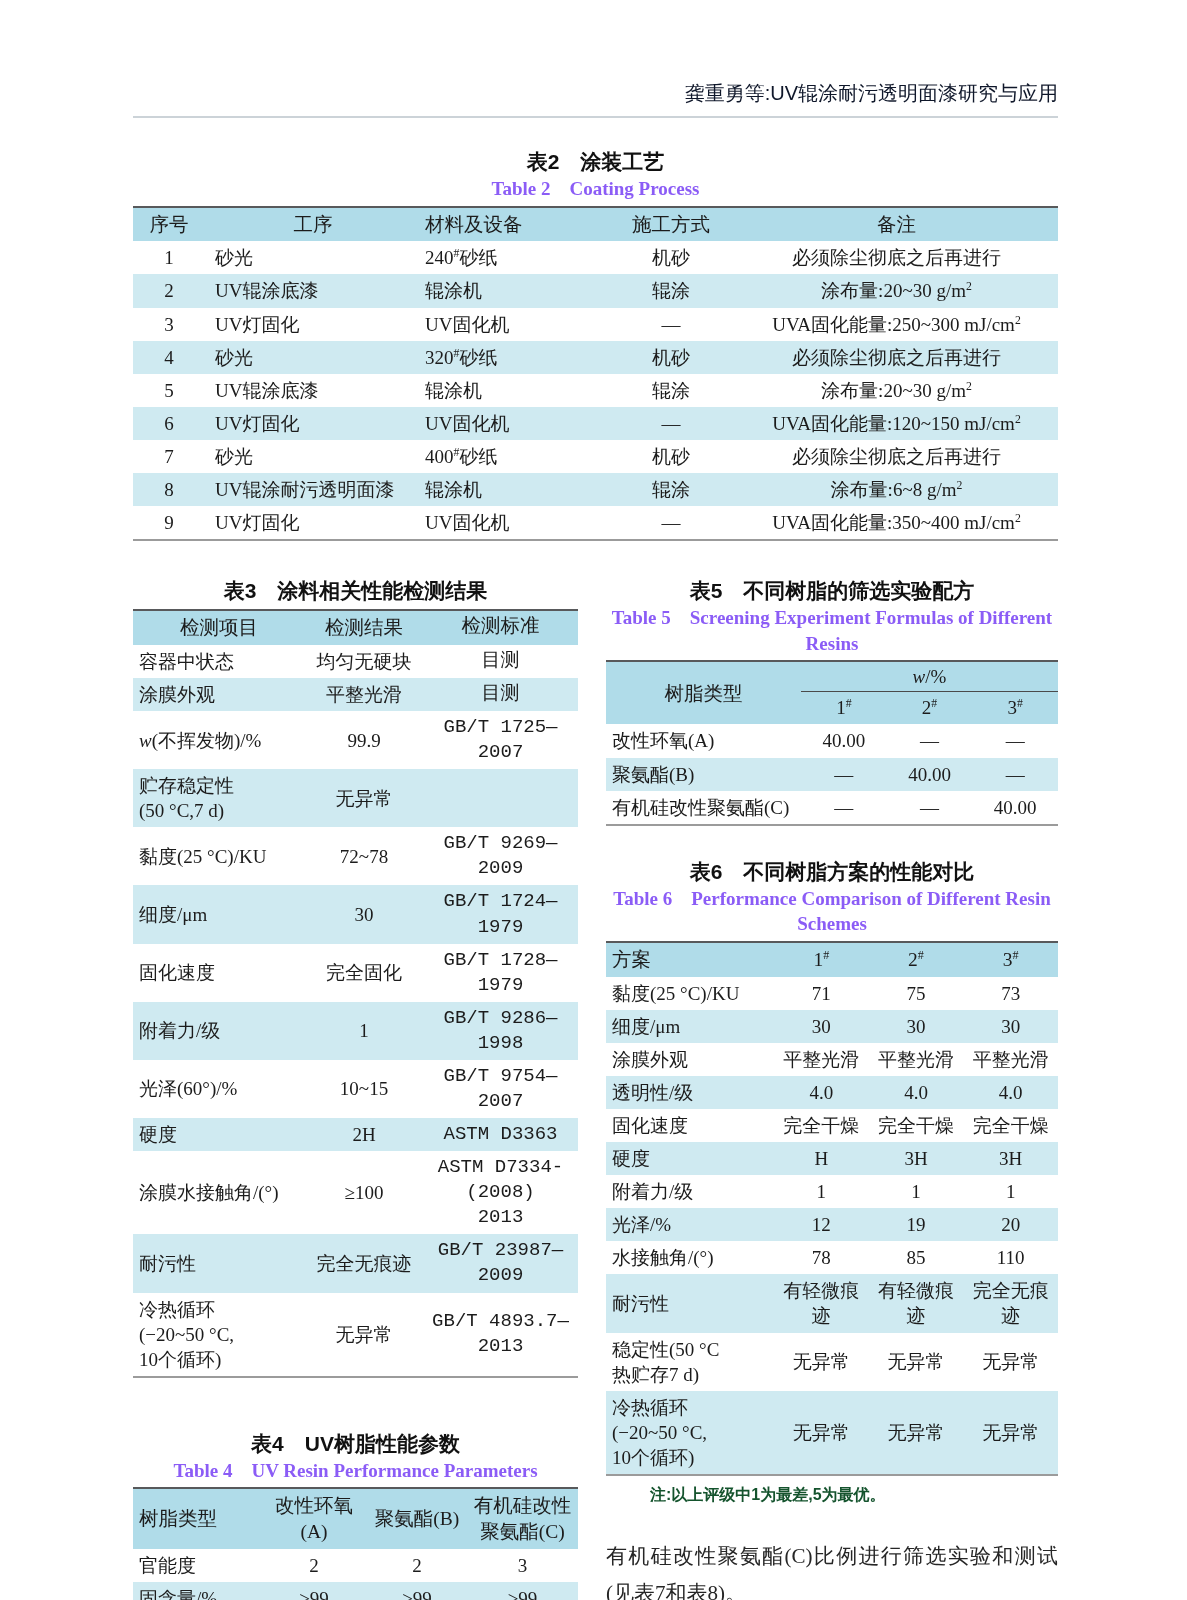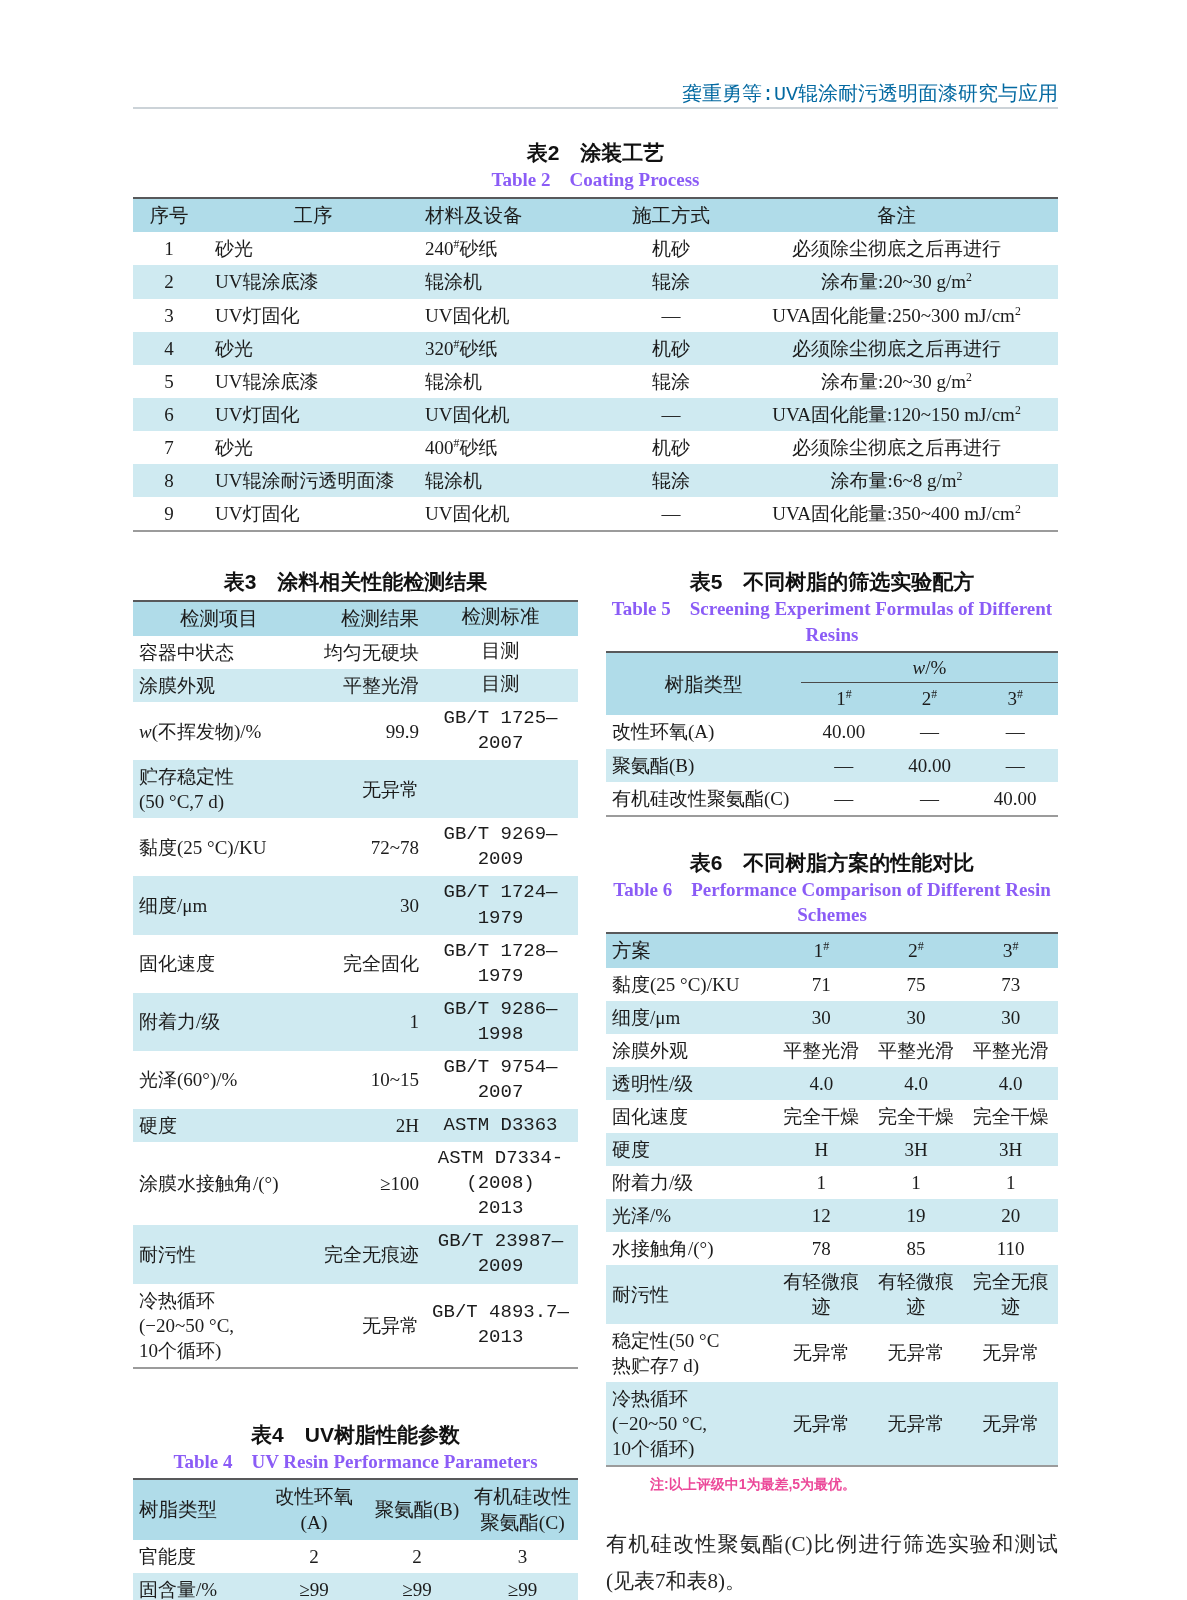--- a/index.html
+++ b/index.html
@@ -1,20 +1,20 @@
 <!DOCTYPE html>
 <html><head>
 <meta charset="utf-8">
 <style>
   html,body{margin:0;padding:0;background:#ffffff;}
   body{width:1187px;height:1600px;font-family:"Liberation Serif","DejaVu Serif",serif;color:#1c1c1c;}
   .page{box-sizing:border-box;width:1187px;height:1600px;padding:80px 129px 46px 133px;display:flex;flex-direction:column;}
 
   
-  .running-head{text-align:right;font-size:20px;color:#0369a1;border-bottom:2px solid #ccd3d8;font-family:Liberation Mono, monospace;}
+  .running-head{text-align:right;font-size:20px;color:#0f172a;padding-bottom:9px;border-bottom:2px solid #ccd3d8;font-family:Liberation Sans, sans-serif;}
 
   
   .tbl-title{font-weight:bold;font-size:21px;text-align:center;font-family:"Liberation Sans","DejaVu Sans",sans-serif;color:#111;}
   .tbl-title-en{font-weight:bold;font-size:19px;text-align:center;font-family:"Liberation Serif","DejaVu Serif",serif;color:#8b5cf6;line-height:1.35;}
 
   
   .tablebox{border-top:2px solid #58595b;border-bottom:2px solid #9b9b9b;margin-top:4px;}
   .thead{background:#b0dce9;display:flex;align-items:center;}
   .trow{display:flex;align-items:center;min-height:29px;}
   .trow.alt{background:#cfeaf1;}
@@ -31,21 +31,21 @@
   .t2 .c4{flex:1;text-align:center;}
   .t2 .thead .c1{text-align:center;padding-left:4px;}
 
   
   .cols{display:flex;gap:28px;margin-top:36px;}
   .colL{width:445px;flex:0 0 445px;}
   .colR{flex:1;min-width:0;}
 
   
   .t3 .c0{width:172px;padding-left:6px;}
-  .t3 .c1{width:118px;text-align:right;}
+  .t3 .c1{width:118px;text-align:center;}
   .t3 .c2{flex:1;text-align:center;font-family:Liberation Mono, monospace;}
   .t3 .thead .c0{text-align:center;padding-left:4px;}
 
   
   .t4 .c0{width:128px;padding-left:6px;}
   .t4 .c1{width:106px;text-align:center;}
   .t4 .c2{width:100px;text-align:center;}
   .t4 .c3{flex:1;text-align:center;}
 
   
@@ -56,21 +56,21 @@
   .t5h-right{flex:1;display:flex;flex-direction:column;}
   .t5h-group{text-align:center;border-bottom:1.5px solid #4a4a4a;padding:4px 0 3px 0;font-size:19px;}
   .t5h-sub{display:flex;}
   .t5h-sub .tcell{flex:1;text-align:center;padding:3px 0 4px 0;}
 
   
   .t6 .c0{width:168px;padding-left:6px;}
   .t6 .c1,.t6 .c2,.t6 .c3{flex:1;text-align:center;}
   .t6 .thead .c0{text-align:left;}
 
-  .note{color:#ec4899;font-weight:bold;font-size:14px;margin:9px 0 0 44px;font-family:"Liberation Sans","DejaVu Sans",sans-serif;}
+  .note{color:#14532d;font-weight:bold;font-size:16px;margin:9px 0 0 44px;font-family:"Liberation Sans","DejaVu Sans",sans-serif;}
 
   .sec-t4{margin-top:52px;}
   .sec-t6{margin-top:32px;}
   .sec-t2{margin-top:30px;}
 
   .bodytext{margin-top:32px;font-size:21px;line-height:1.78;text-align:justify;color:#262626;}
   .bodytext p{margin:0;}
 </style>
 </head>
 <body>

